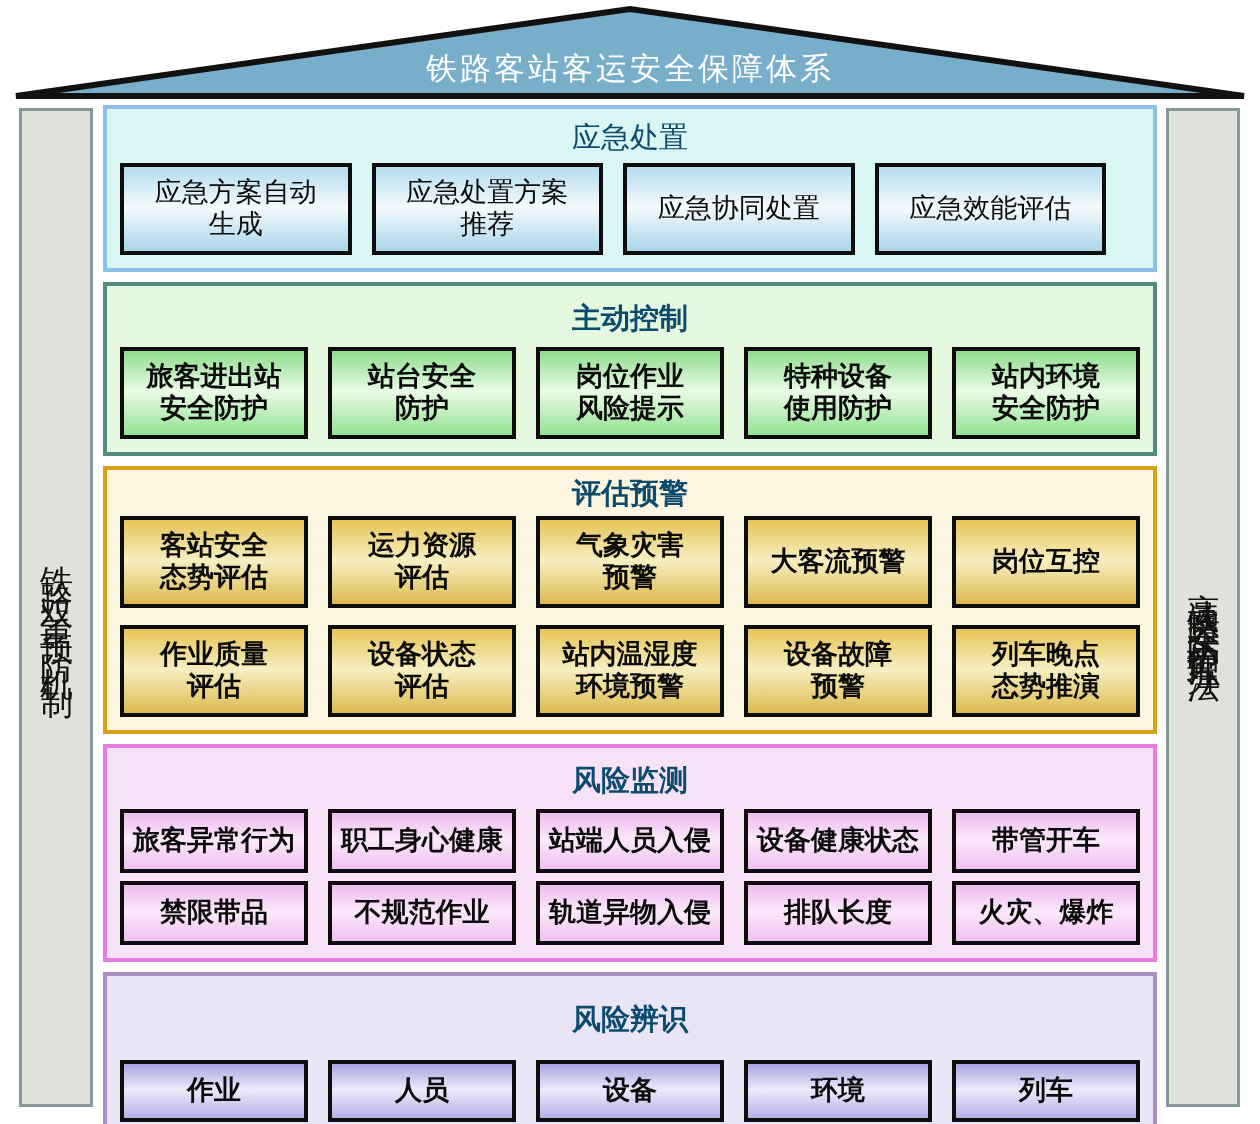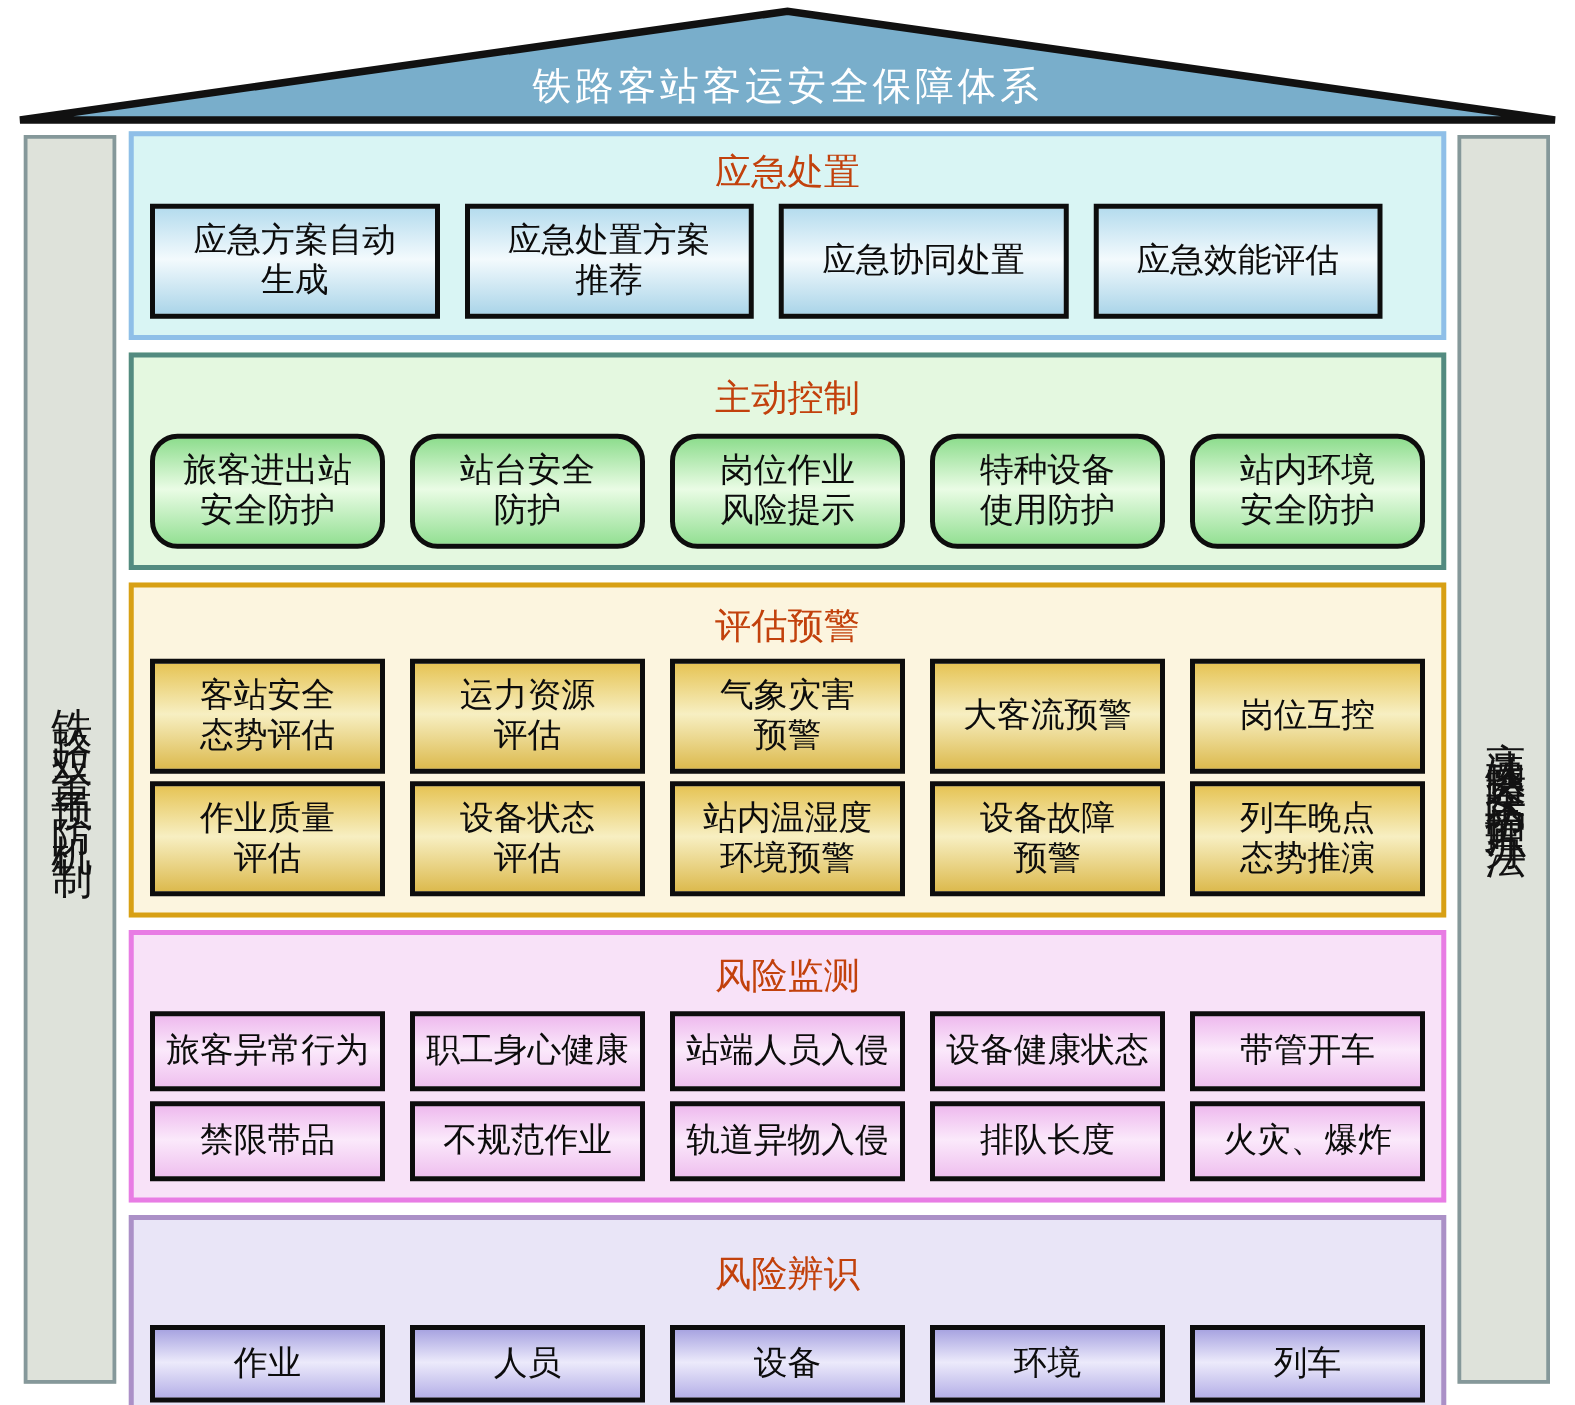--- a/index.html
+++ b/index.html
@@ -54,55 +54,55 @@
     width: 1054px;
   }
   .sec {
     box-sizing: border-box;
     border: 4px solid var(--bd);
     background: var(--bg);
     padding: 4px 13px 13px 13px;
     display: flex;
     flex-direction: column;
   }
-  .sec + .sec { margin-top: 10px; }
+  .sec + .sec { margin-top: 10px; font-weight: bold; }
   .sec-title {
     flex: 1;
     display: flex;
     align-items: center;
     justify-content: center;
     font-size: 29px;
-    color: #c2410c;
+    color: #0c4a6e;
     min-height: 44px;
   }
   .row {
     display: flex;
     gap: 20px;
   }
-  .row + .row { margin-top: 6px; }
+  .row + .row { margin-top: 17px; }
   .box {
     flex: 1;
     box-sizing: border-box;
     border: 4px solid #0d0d0d;
     background: linear-gradient(180deg, var(--g1) 0%, var(--g2) 48%, var(--g3) 100%);
     display: flex;
     align-items: center;
     justify-content: center;
     text-align: center;
     white-space: pre-line;
     font-size: 27px;
     line-height: 1.18;
     color: #0c0c0c;
   }
   
   .sec-0 { height: 167px; }
   .sec-0 .box { height: 92px; }
   .sec-0 .row { margin-right: 34px; }
   .sec-1 { height: 174px; }
-  .sec-1 .box { height: 92px; border-radius: 22px; }
+  .sec-1 .box { height: 92px; }
   .sec-2 { height: 268px; justify-content: flex-end; }
   .sec-2 .box { height: 92px; }
   .sec-3 { height: 218px; }
   .sec-3 .box { height: 64px; }
   .sec-3 .row + .row { margin-top: 8px; }
   .sec-4 { height: 167px; justify-content: center; }
   .sec-4 .box { height: 62px; }
 </style>
 </head>
 <body>

